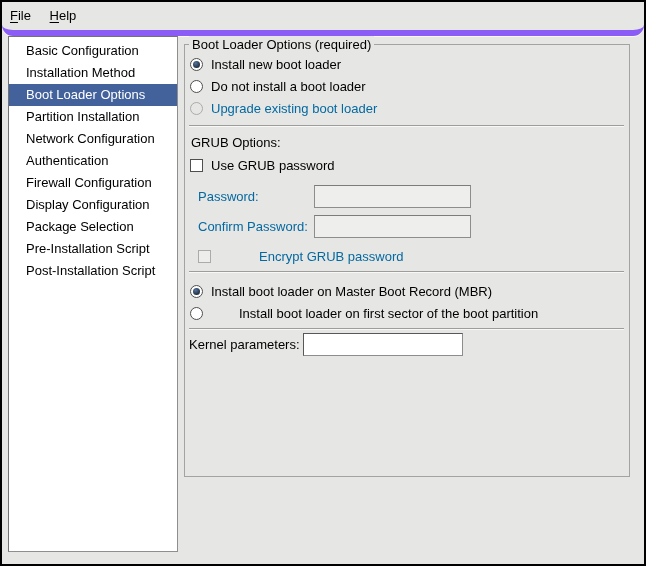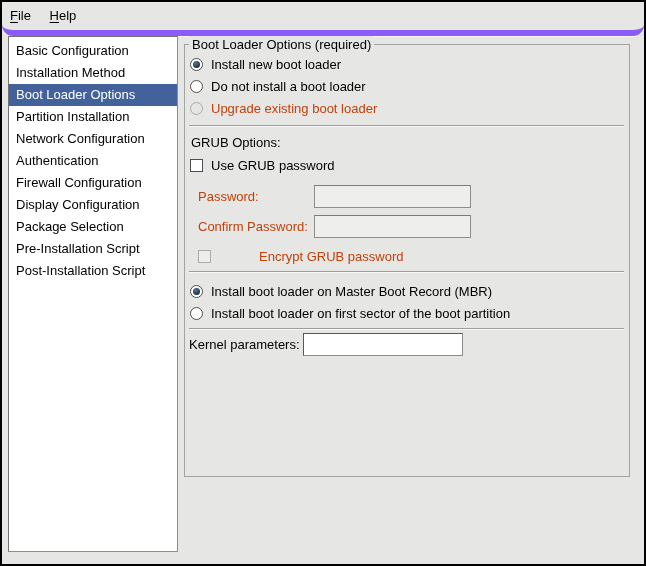--- a/index.html
+++ b/index.html
@@ -15,35 +15,35 @@
     border-bottom:6px solid #8b5cf6; box-shadow:0 1px 0 #f7f7f6;border-radius:11px;
   }
   .menu-item { display:inline-block; padding:6px 7px 5px 7px; margin-left:1px; }
   .mn { text-decoration:underline; text-underline-offset:2px; }
   
   .sidebar {
     position:absolute; left:6px; top:34px; width:170px; height:516px;
     background:#ffffff; box-sizing:border-box; padding-top:3px;
     border:1px solid #8e8e8e; border-top-color:#737373; border-left-color:#737373;
   }
-  .side-item { height:22px; line-height:22px; padding-left:7px; white-space:nowrap; overflow:hidden; }
+  .side-item { height:22px; line-height:22px; padding-left:17px; white-space:nowrap; overflow:hidden; }
   .side-item.selected { background:#43629b; color:#ffffff; }
   
   .frame {
     position:absolute; left:182px; top:42px; width:446px; height:433px;
     box-sizing:border-box; border:1px solid #a3a3a2;
   }
   .frame-legend {
     position:absolute; top:-9px; left:4px; height:17px; line-height:17px;
     background:#e6e6e4; padding:0 3px; white-space:nowrap;
   }
   .row { position:absolute; height:22px; display:flex; align-items:center; white-space:nowrap; }
   .ctl-label { margin-left:8px; }
   .plain-label { position:absolute; white-space:nowrap; }
-  .disabled-text { color:#c2410c; }
+  .disabled-text { color:#0369a1; }
   
   .radio {
     width:13px; height:13px; min-width:13px; box-sizing:border-box; position:relative;
     border:1px solid #4f4f4f; border-radius:50%; background:#fff;
   }
   .radio.checked::after {
     content:""; position:absolute; left:2px; top:2px; width:7px; height:7px; border-radius:50%;
     background:radial-gradient(circle at 38% 32%, #54749e 0%, #1b2636 80%);
   }
   .radio.disabled { border-color:#ababab; background:#e6e6e4; }
@@ -127,21 +127,21 @@
       <span class="checkbox disabled"></span>
       <span class="ctl-label disabled-text">Encrypt GRUB password</span>
     </div>
 
     <div class="sep" style="top:226px;"></div>
 
     <div class="row" style="left:5px; top:235px;">
       <span class="radio checked"></span>
       <span class="ctl-label">Install boot loader on Master Boot Record (MBR)</span>
     </div>
-    <div class="row" style="left:5px; top:257px;">
+    <div class="row" style="left:5px; top:257px;gap:28px;">
       <span class="radio"></span>
       <span class="ctl-label">Install boot loader on first sector of the boot partition</span>
     </div>
 
     <div class="sep" style="top:283px;"></div>
 
     <div class="row" style="left:4px; top:288px; height:23px;">
       <span>Kernel parameters:</span>
       <input type="text" class="tfield on" style="left: 114px; top: 0px; width: 160px;" value="">
     </div>

